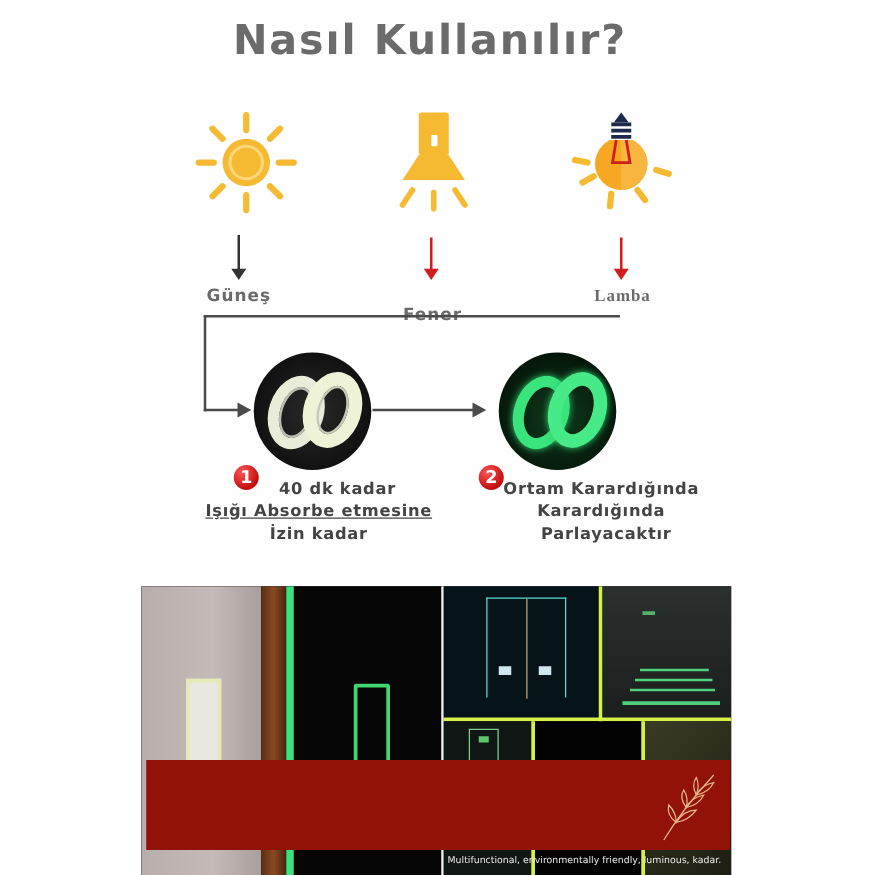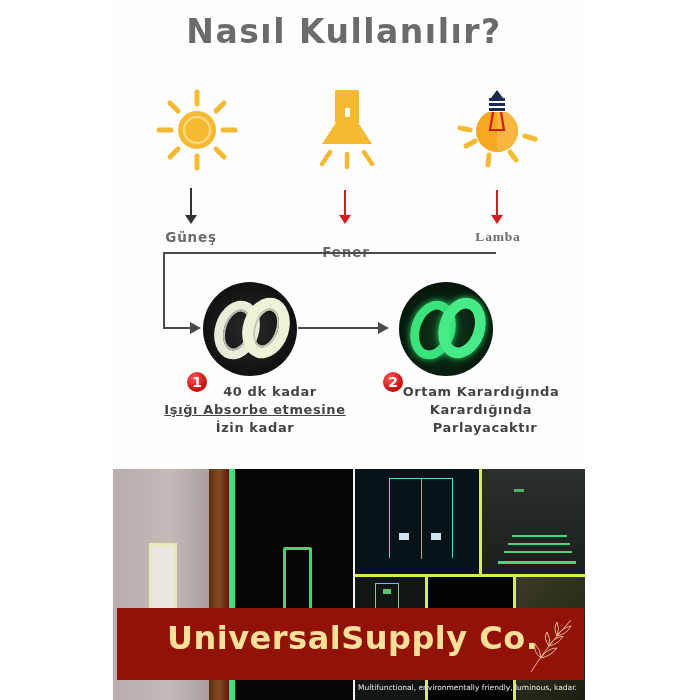--- a/index.html
+++ b/index.html
@@ -191,21 +191,20 @@
     <div style="position:absolute;left:20px;top:6px;width:24px;height:60px;border:1.5px solid #7fce8a;"></div>
     <div style="position:absolute;left:28px;top:12px;width:8px;height:5px;background:#5fc56c;"></div>
   </div>
   <div class="photo" style="left:312px;top:108px;width:3px;height:123px;background:#d6f04a;"></div>
   <div class="photo" style="left:315px;top:108px;width:85px;height:123px;background:#030303;"></div>
   <div class="photo" style="left:400px;top:108px;width:3px;height:123px;background:#d6f04a;"></div>
   <div class="photo" style="left:403px;top:108px;width:69px;height:123px;background:linear-gradient(135deg,#3a3a26,#1d1d12);"></div>
 </div>
 
 <div class="banner">
-  <div class="brand">UniversalSupply Co.</div>
   <svg style="position:absolute;left:410px;top:8px;" width="50" height="58" viewBox="0 0 50 58">
     <g fill="none" stroke="#e8b88a" stroke-width="1">
       <path d="M4 56 Q20 30 44 4"></path>
       <path d="M14 42 q-8 -6 -6 -14 q6 6 6 14z"></path>
       <path d="M14 42 q10 -2 16 -10 q-10 0 -16 10z"></path>
       <path d="M22 30 q-6 -8 -2 -14 q4 6 2 14z"></path>
       <path d="M22 30 q10 -2 14 -10 q-10 2 -14 10z"></path>
       <path d="M30 20 q-4 -8 0 -14 q3 6 0 14z"></path>
       <path d="M30 20 q10 -2 14 -10 q-10 2 -14 10z"></path>
     </g>

